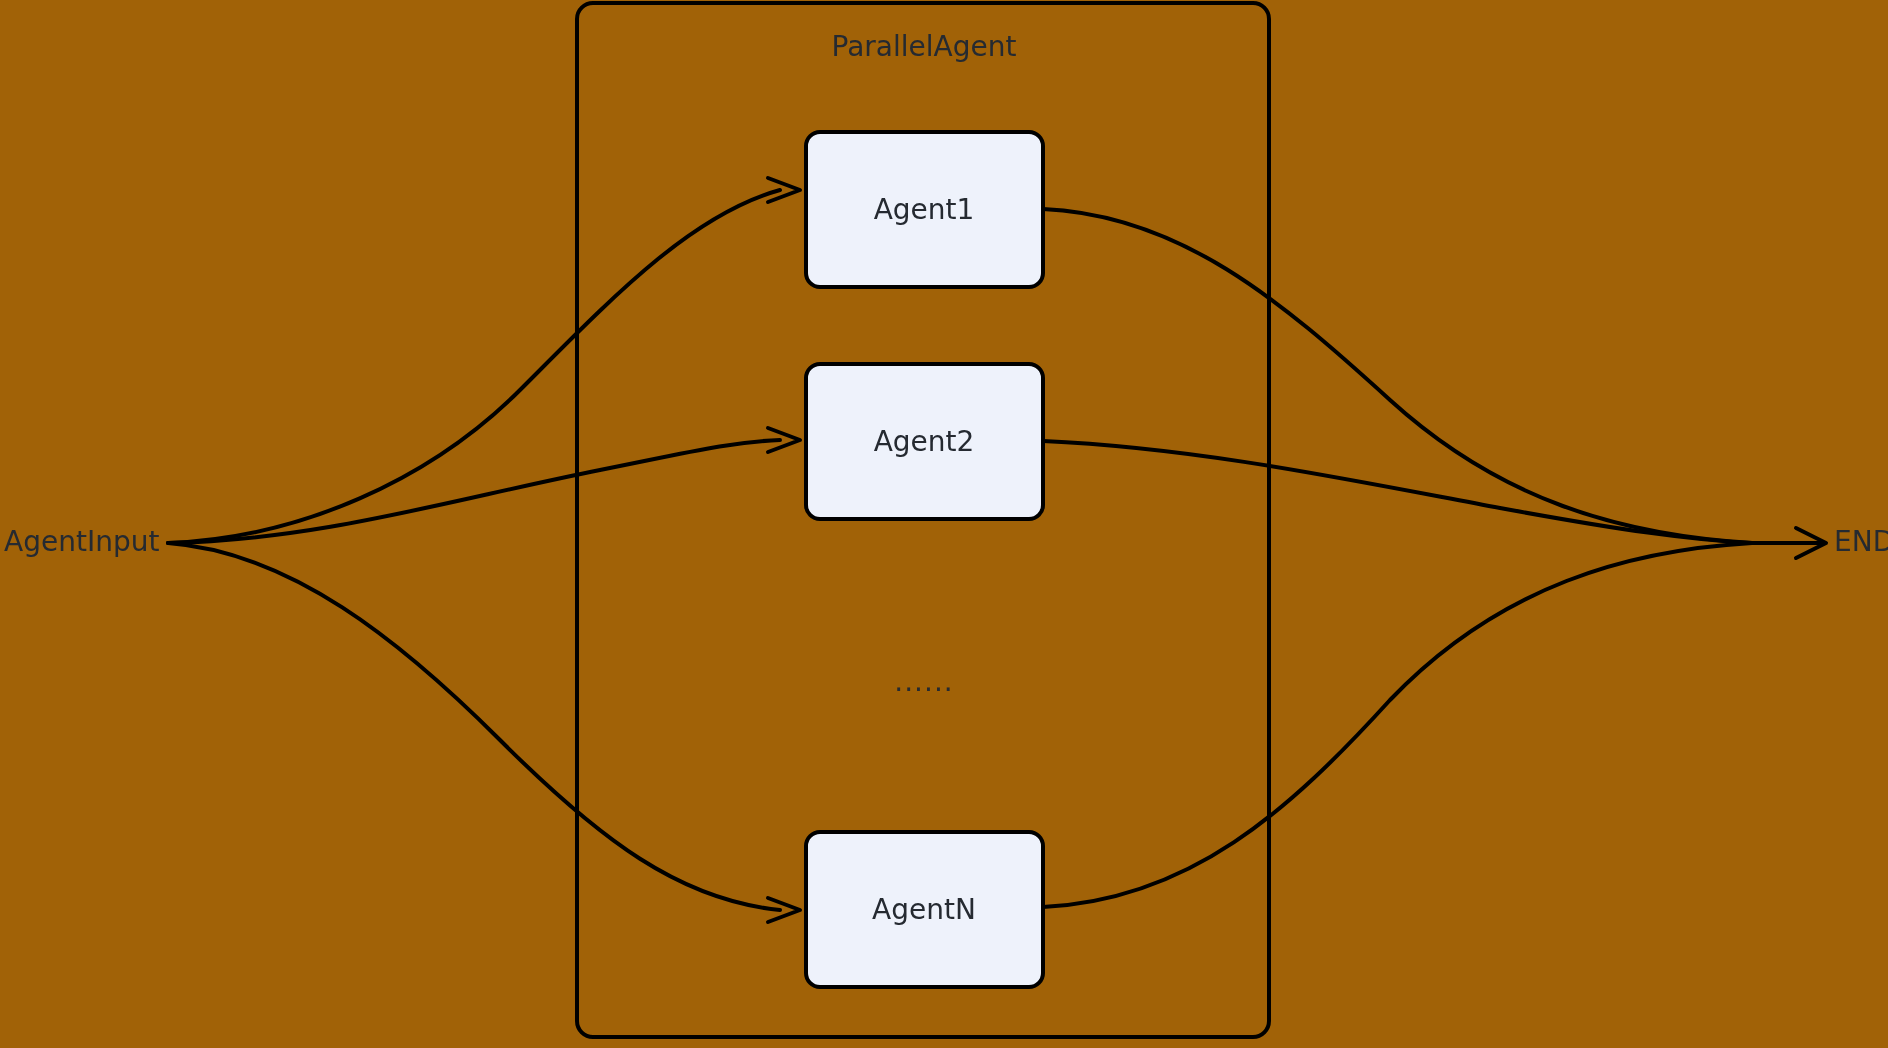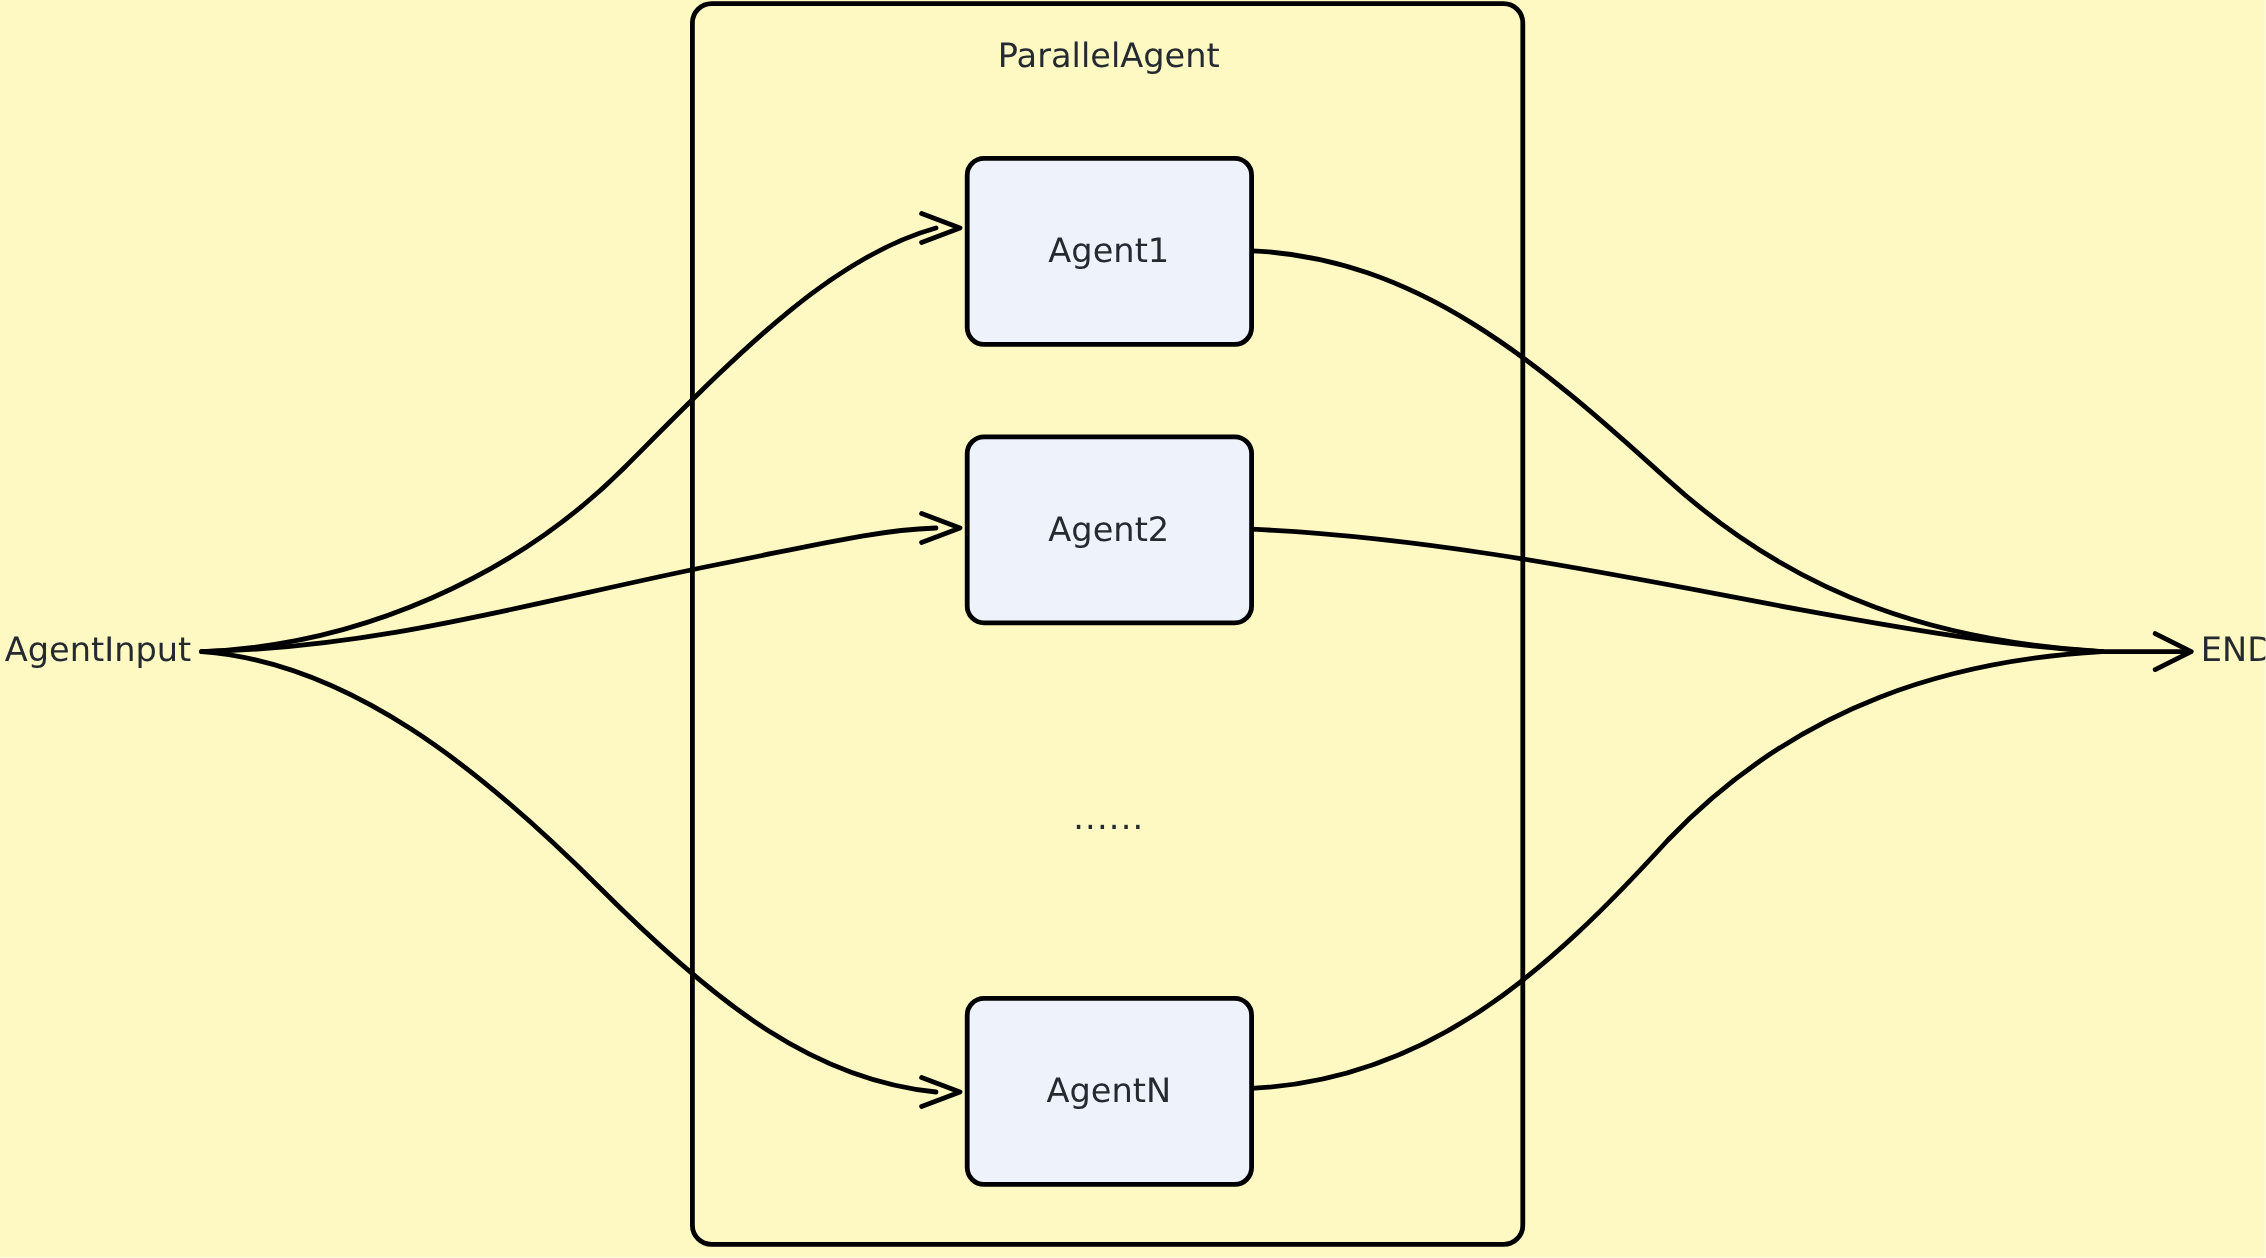--- a/index.html
+++ b/index.html
@@ -7,21 +7,21 @@
     padding: 0;
     background: #ffffff;
   }
   body {
     font-family: "DejaVu Sans", sans-serif;
   }
   #canvas {
     position: relative;
     width: 1888px;
     height: 1048px;
-    background: #fef9c3;
+    background: #a16207;
     overflow: hidden;
   }
   #diagram-svg {
     position: absolute;
     left: 0;
     top: 0;
     width: 1888px;
     height: 1048px;
   }
   .edge-path {

